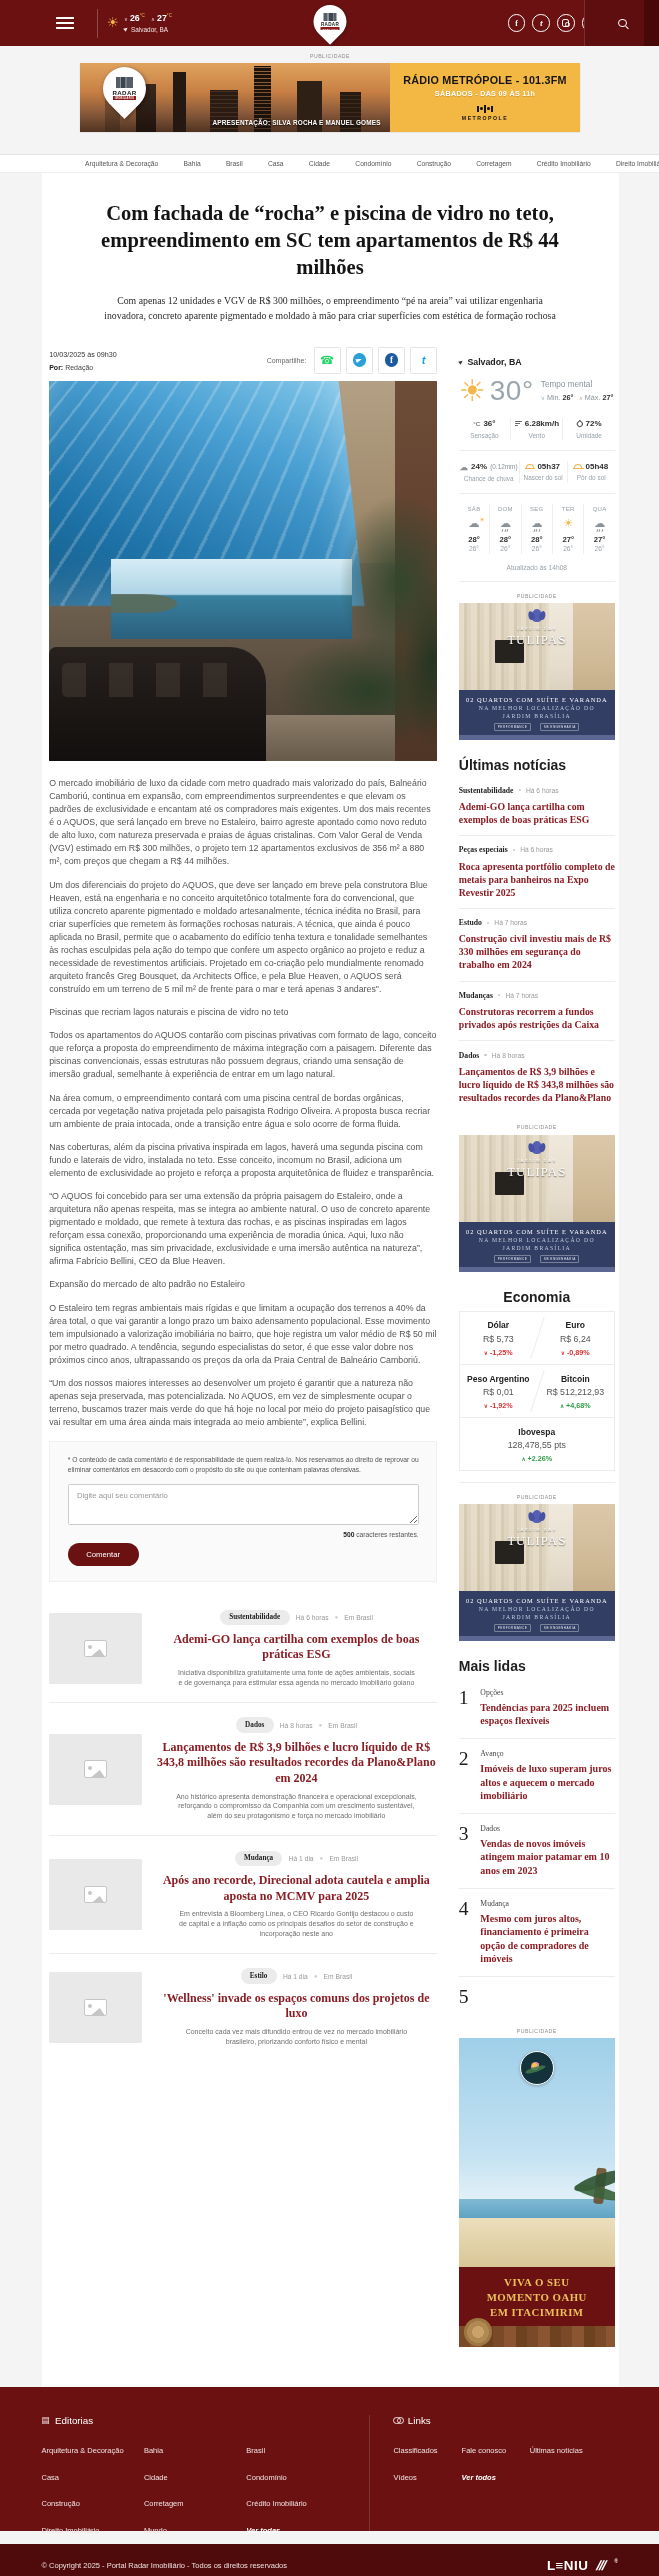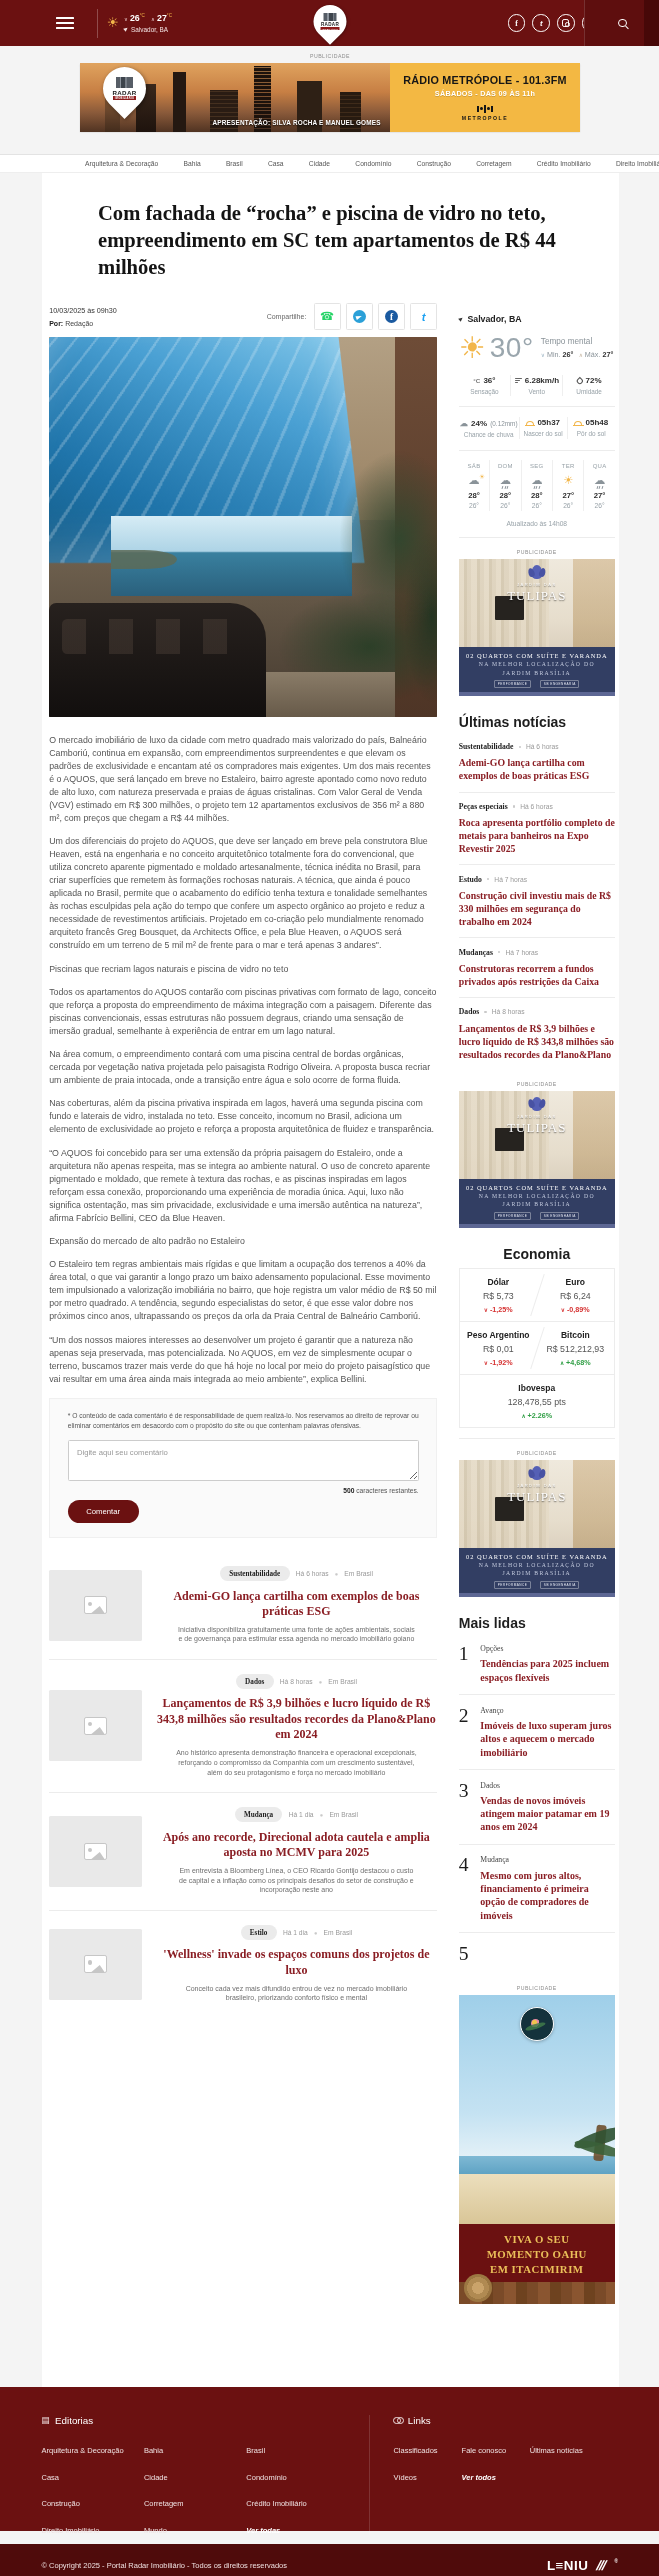--- a/index.html
+++ b/index.html
@@ -64,21 +64,21 @@
   .met-bars i:nth-child(1){height:6.2px;} .met-bars i:nth-child(2){height:3.1px; width:2.6px; border-radius:50%;} .met-bars i:nth-child(3){height:8.2px;} .met-bars i:nth-child(4){height:3.1px; width:2.6px; border-radius:50%;} .met-bars i:nth-child(5){height:6.2px;}
   .met-name { font-size:5.2px; font-weight:bold; letter-spacing:1.5px; color:#161616; margin-top:2.6px; }
 
   
   .nav { background:#fff; border-top:0.5px solid #e3e3e3; border-bottom:0.5px solid #eee; height:18.6px; overflow:hidden; }
   .nav-inner { white-space:nowrap; padding-left:85px; line-height:18.6px; }
   .nav-inner a { display:inline-block; margin-right:23px; font-size:6.7px; color:#555; text-decoration:none; cursor:pointer; }
 
   
   .band { width:577px; margin:0 auto; background:#fff; height:2214px; overflow:hidden; padding:0 7.7px; }
-  .title-wrap { padding-top:27px; }
+  .title-wrap { text-align:center; padding-top:27px; }
   h1.headline { font-family:"Liberation Serif", serif; font-size:20.6px; line-height:27px; color:#141414; max-width:464px; margin:0 auto; font-weight:bold; }
   .deck { font-family:"Liberation Serif", serif; font-size:9.8px; line-height:15.5px; color:#2b2b2b; max-width:453px; margin:12.4px auto 0; }
   .columns { display:flex; margin-top:19.6px; gap:21.6px; }
   .maincol { width:388px; flex:0 0 388px; }
   .sidecol { width:156px; flex:0 0 156px; padding-top:13.4px; }
 
   
   .meta-row { display:flex; align-items:center; justify-content:space-between; padding:3.1px 0 7.2px; }
   .meta-left .date { font-size:7.2px; color:#333; }
   .meta-left .byline { font-size:7px; color:#444; margin-top:5.2px; }
@@ -367,20 +367,21 @@
       <a>Construção</a>
       <a>Corretagem</a>
       <a>Crédito Imobiliário</a>
       <a>Direito Imobiliário</a>
     </div>
   </div>
 
   <div class="band">
     <div class="title-wrap">
       <h1 class="headline">Com fachada de “rocha” e piscina de vidro no teto, empreendimento em SC tem apartamentos de R$ 44 milhões</h1>
+      <p class="deck">Com apenas 12 unidades e VGV de R$ 300 milhões, o empreendimento “pé na areia” vai utilizar engenharia inovadora, concreto aparente pigmentado e moldado à mão para criar superfícies com estética de formação rochosa</p>
     </div>
 
     <div class="columns">
 
       <div class="maincol">
         <div class="meta-row">
           <div class="meta-left">
             <div class="date">10/03/2025 às 09h30</div>
             <div class="byline"><b>Por:</b> <span>Redação</span></div>
           </div>
@@ -795,21 +796,21 @@
             <div class="ml-num">2</div>
             <div>
                 <div class="ml-cat">Avanço</div>
             <div class="ml-title">Imóveis de luxo superam juros altos e aquecem o mercado imobiliário</div>
               </div>
           </div>
           <div class="ml-item">
             <div class="ml-num">3</div>
             <div>
                 <div class="ml-cat">Dados</div>
-            <div class="ml-title">Vendas de novos imóveis atingem maior patamar em 19 anos em 2024</div>
+            <div class="ml-title">Vendas de novos imóveis atingem maior patamar em 10 anos em 2023</div>
               </div>
           </div>
           <div class="ml-item">
             <div class="ml-num">4</div>
             <div>
                 <div class="ml-cat">Mudança</div>
             <div class="ml-title">Mesmo com juros altos, financiamento é primeira opção de compradores de imóveis</div>
               </div>
           </div>
           <div class="ml-item">

